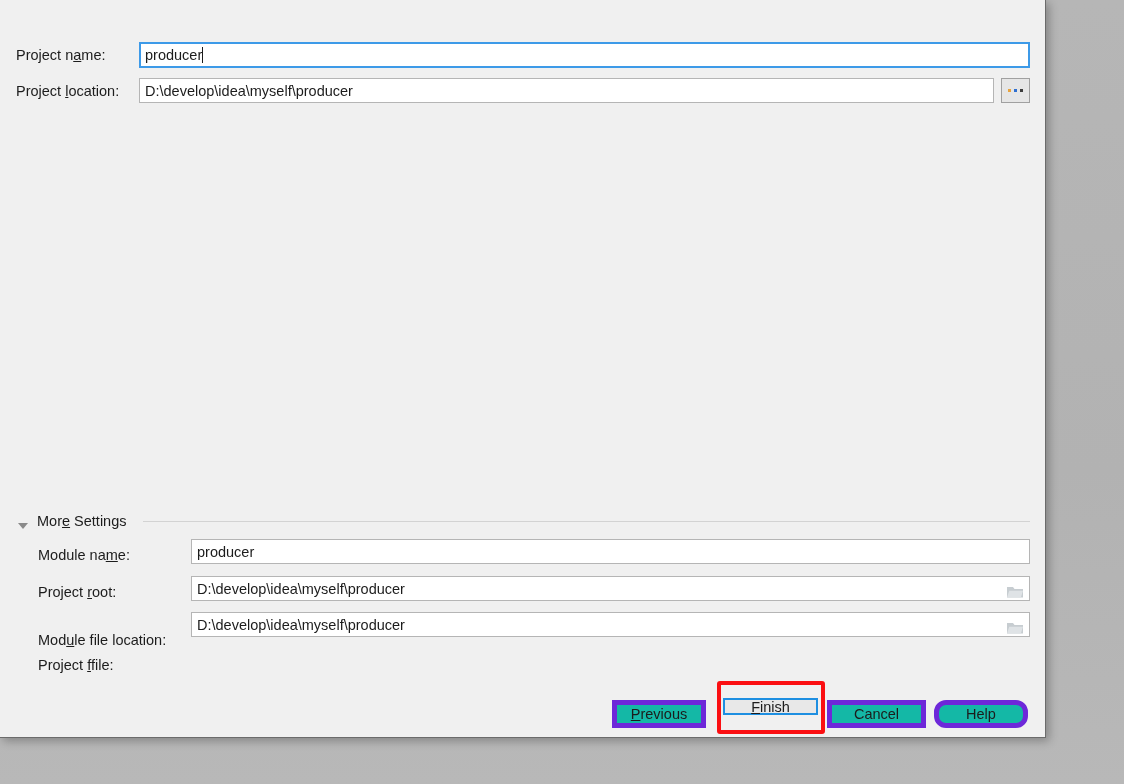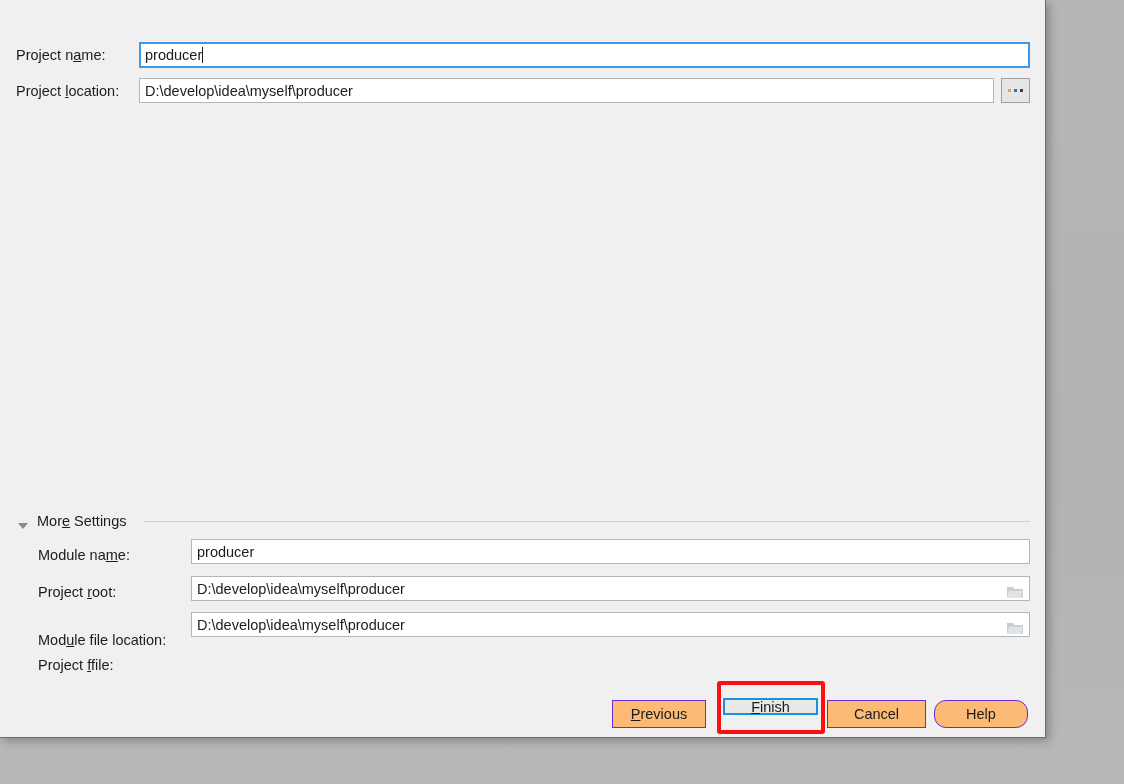--- a/index.html
+++ b/index.html
@@ -178,22 +178,22 @@
     position: absolute;
     right: 8px;
     top: 50%;
     transform: translateY(-50%);
   }
 
   
   .btn {
     position: absolute;
     box-sizing: border-box;
-    background: #fdba74;
-    border: 1px solid #6d28d9;
+    background: #14b8a6;
+    border: 5px solid #6d28d9;
     font-size: 14.5px;
     color: #1c1c1c;
     display: flex;
     align-items: center;
     justify-content: center;
     white-space: nowrap;
   }
   .btn.default {
     border: 2px solid #1e8fe1;
     background: #e8e8e8;

